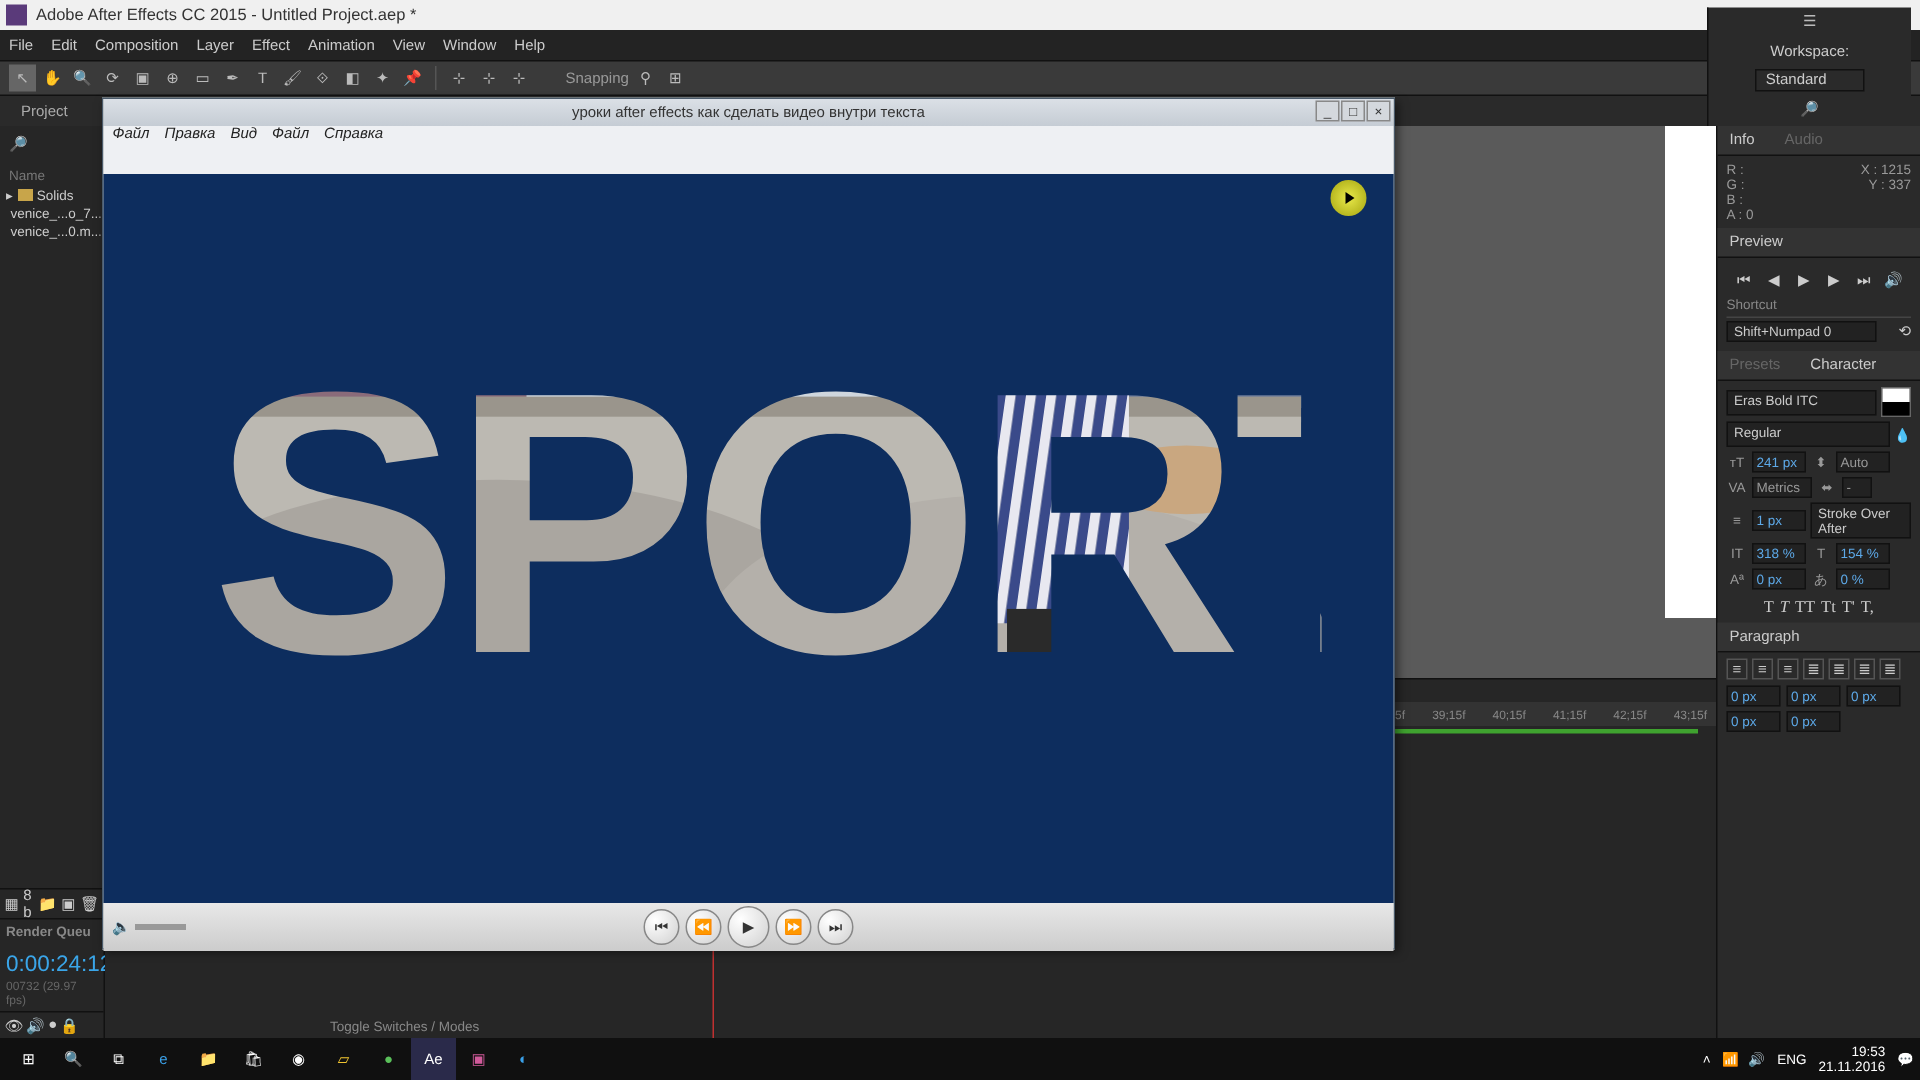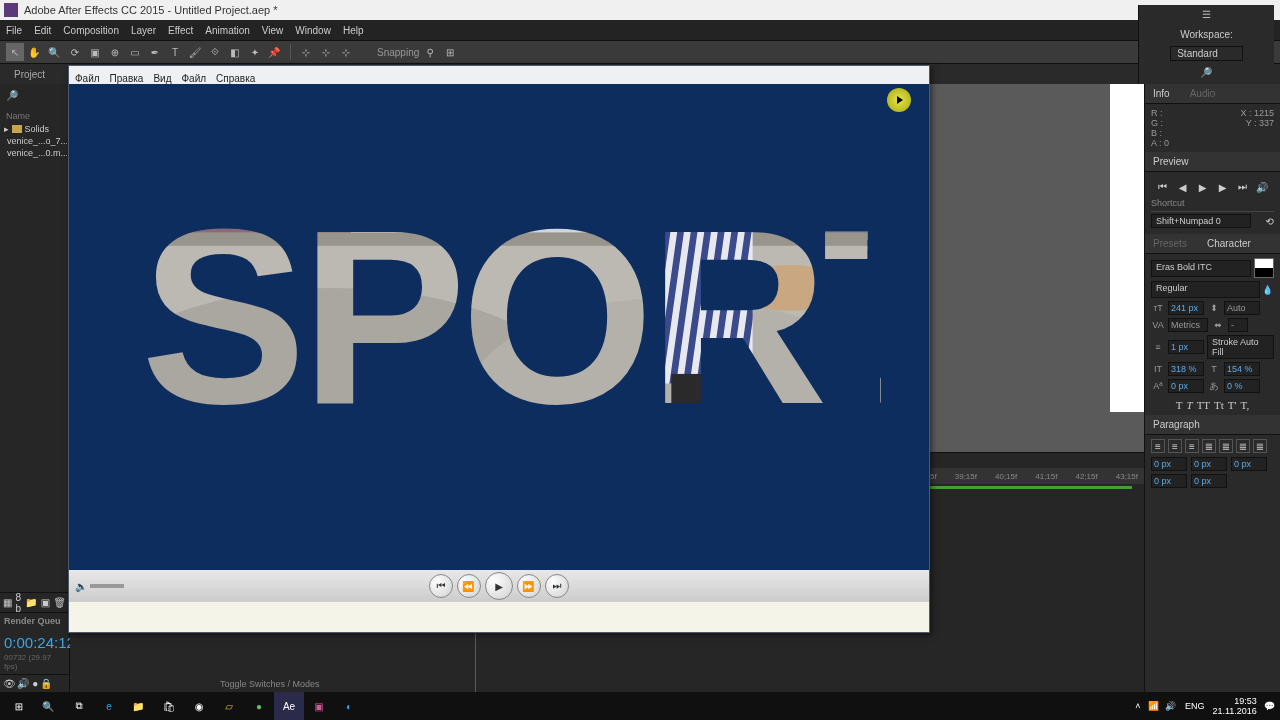--- a/index.html
+++ b/index.html
@@ -87,21 +87,21 @@
 .tl-ruler { position: absolute; top: 15px; left: 0; right: 0; height: 16px; background: #333; display: flex; align-items: center; justify-content: flex-end; padding-right: 6px; gap: 18px; font-size: 8px; color: #888; }
 .tl-green { position: absolute; top: 33px; left: 0; right: 12px; height: 3px; background: #3fa22f; }
 .tl-play { position: absolute; top: 0; left: 405px; width: 1px; height: 240px; background: #c03030; }
 .tl-toggle { position: absolute; bottom: 3px; left: 150px; font-size: 9px; color: #888; }
 
 
 .ramwin { position: absolute; left: 68px; top: 65px; width: 862px; height: 568px; background: #f4f4e8; border: 1px solid #4a5a6a; box-shadow: 2px 2px 6px rgba(0,0,0,.5); }
 .ramwin .rw-title { height: 18px; background: linear-gradient(#dbe0e6,#c5ccd4); display: flex; align-items: center; justify-content: center; font-size: 10px; color: #333; position: relative; }
 .ramwin .rw-winbtns { position: absolute; right: 2px; top: 1px; display: flex; }
 .ramwin .rw-winbtn { width: 16px; height: 14px; background: #d4d8dd; border: 1px solid #888; margin-left: 1px; font-size: 9px; display: flex; align-items: center; justify-content: center; }
-.ramwin .rw-menu { height: 18px; background: #eef0f3; display: flex; align-items: flex-end; gap: 10px; padding-left: 6px; font-size: 10px; color: #222; }
+.ramwin .rw-menu { height: 32px; background: #eef0f3; display: flex; align-items: flex-start; gap: 10px; padding-left: 6px; font-size: 10px; color: #222; font-style: italic; }
 .ramwin .rw-video { height: 486px; background: #0d2d5e; position: relative; overflow: hidden; }
 .ramwin .rw-cursor { position: absolute; right: 18px; top: 4px; width: 24px; height: 24px; border-radius: 50%; background: radial-gradient(circle,#e8e84a 0%, #b8b820 70%, rgba(0,0,0,0) 100%); }
 .ramwin .rw-cursor::after { content: ''; position: absolute; left: 10px; top: 8px; width: 0; height: 0; border-left: 6px solid #000; border-top: 4px solid transparent; border-bottom: 4px solid transparent; }
 
 
 .sport-wrap { position: absolute; left: 58px; top: 70px; right: 48px; bottom: 110px; }
 .sport-svg { width: 100%; height: 100%; }
 .sport-text { font-family: "Arial Black", Impact, sans-serif; font-weight: 900; font-size: 260px; letter-spacing: -6px; }
 
 .sky { fill: #cfd6dd; }
@@ -312,21 +312,21 @@
       </div>
       <div class="char-row">
         <span class="char-label">VA</span>
         <div class="char-num" style="color:#999;width:40px">Metrics</div>
         <span class="char-label">⬌</span>
         <div class="char-num" style="color:#999;width:20px">-</div>
       </div>
       <div class="char-row">
         <span class="char-label">≡</span>
         <div class="char-num">1 px</div>
-        <div class="stroke-dd">Stroke Auto Fill</div>
+        <div class="stroke-dd">Stroke Over After</div>
       </div>
       <div class="char-row">
         <span class="char-label">IT</span>
         <div class="char-num">318 %</div>
         <span class="char-label">T</span>
         <div class="char-num">154 %</div>
       </div>
       <div class="char-row">
         <span class="char-label">Aª</span>
         <div class="char-num">0 px</div>
@@ -363,20 +363,28 @@
       </div>
       <div class="para-input-row">
         <div class="para-input">0 px</div>
         <div class="para-input">0 px</div>
       </div>
     </div>
   </div>
 </div>
 
 <div class="ramwin">
+  <div class="rw-title">
+    <span>уроки after effects как сделать видео внутри текста</span>
+    <div class="rw-winbtns">
+      <div class="rw-winbtn">_</div>
+      <div class="rw-winbtn">□</div>
+      <div class="rw-winbtn">×</div>
+    </div>
+  </div>
   <div class="rw-menu">
     <span>Файл</span>
     <span>Правка</span>
     <span>Вид</span>
     <span>Файл</span>
     <span>Справка</span>
   </div>
   <div class="rw-video">
     <div class="sport-wrap">
       <svg class="sport-svg" viewBox="0 0 760 320">

